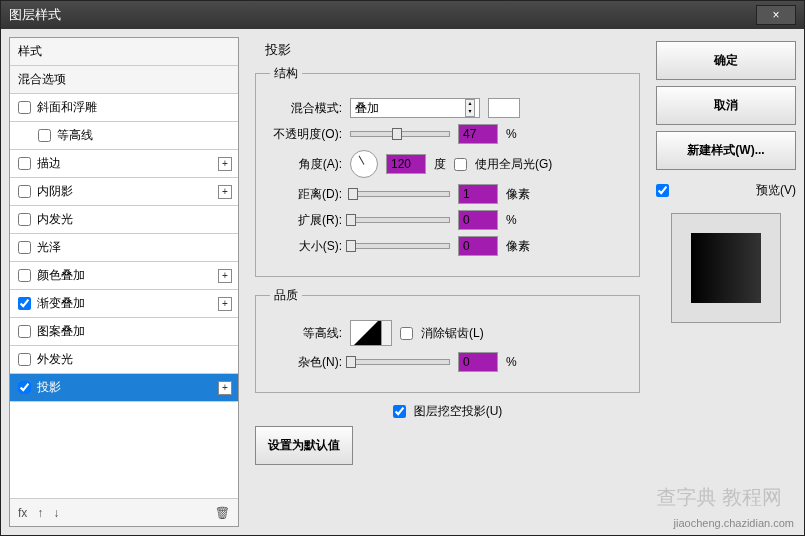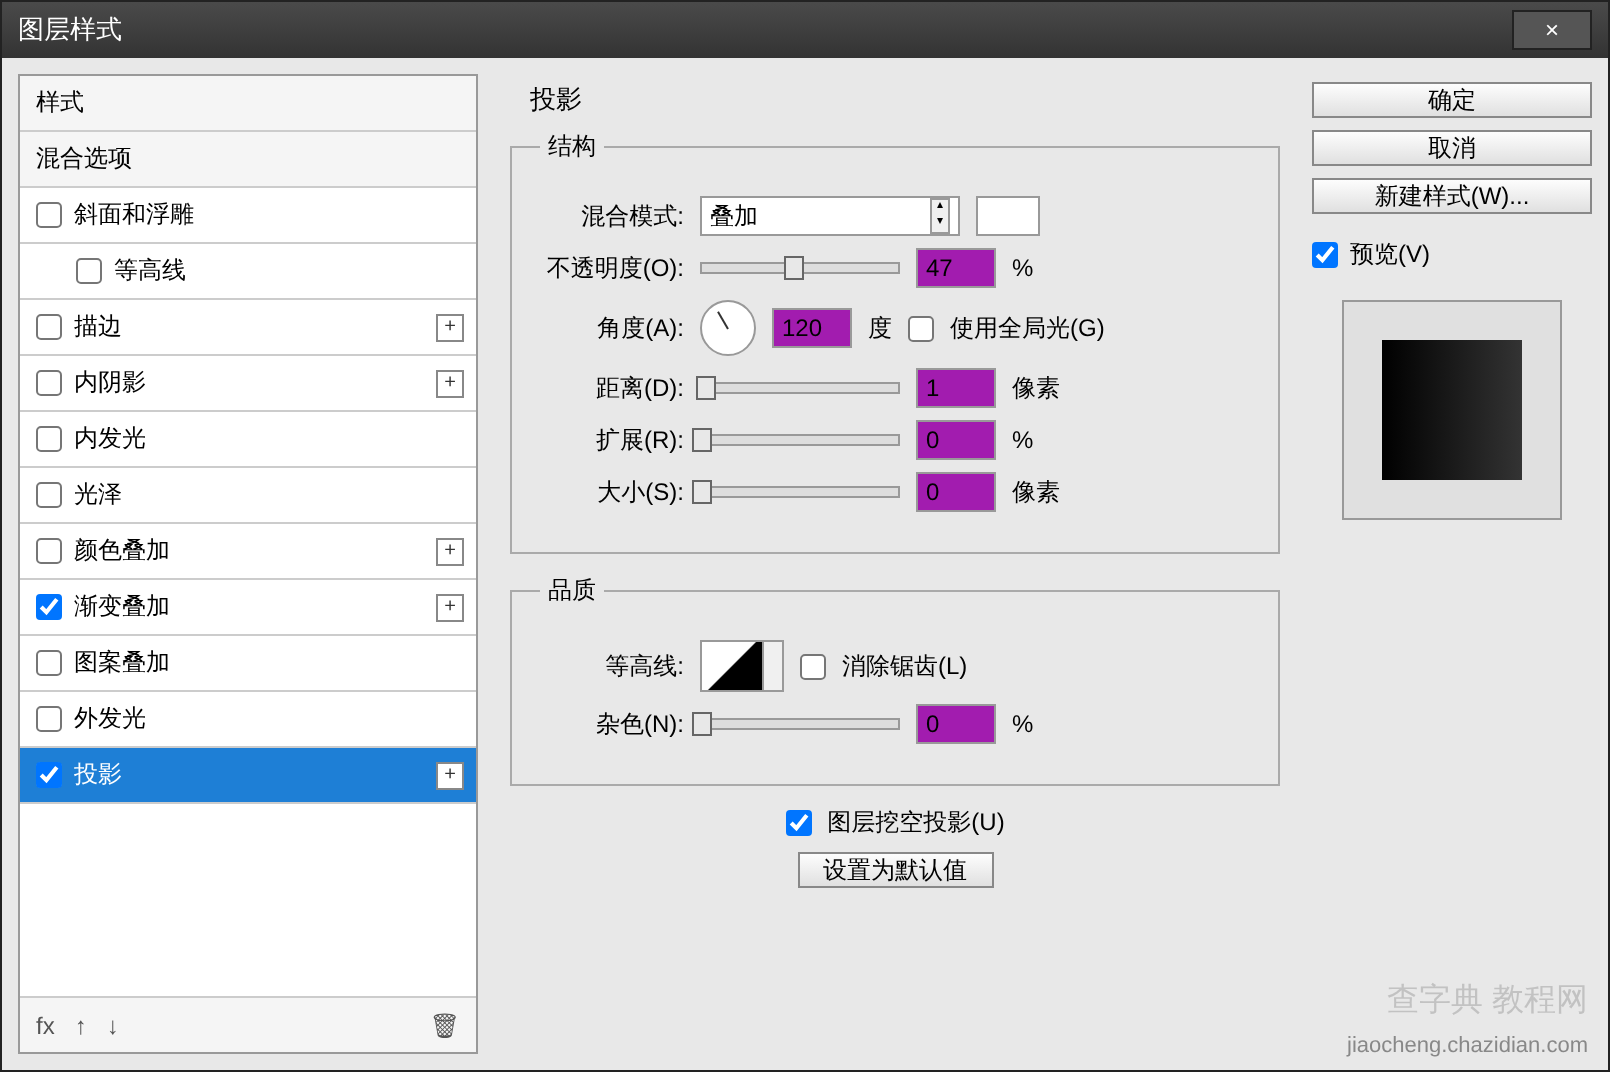--- a/index.html
+++ b/index.html
@@ -33,31 +33,31 @@
     .spinner span { height: 8px; font-size: 6px; text-align: center; line-height: 6px; background: #f0f0f0; }
     .color-swatch { width: 32px; height: 20px; border: 1px solid #999; background: #fff; }
     .slider { width: 100px; height: 6px; background: #ddd; border: 1px solid #999; position: relative; }
     .slider-thumb { position: absolute; top: -4px; width: 10px; height: 12px; background: #e8e8e8; border: 1px solid #666; transform: translateX(-50%); }
     .num-input { width: 40px; height: 20px; border: 1px solid #999; background: #a21caf; padding: 0 4px; text-align: left; }
     .unit { font-size: 12px; }
     .angle-dial { width: 28px; height: 28px; border: 1px solid #999; border-radius: 50%; background: #fff; position: relative; }
     .angle-dial::after { content: ""; position: absolute; top: 50%; left: 50%; width: 10px; height: 1px; background: #333; transform-origin: left; transform: rotate(-120deg); }
     .contour-box { width: 32px; height: 26px; border: 1px solid #999; background: linear-gradient(135deg, #fff 0%, #fff 49%, #000 51%, #000 100%); display: inline-block; }
     .contour-dd { width: 10px; height: 26px; border: 1px solid #999; border-left: none; background: #f0f0f0; }
-    .btn { height: 18px; padding: 0 12px; border: 1px solid #888; background: linear-gradient(#fdfdfd, #e0e0e0); cursor: pointer; }
-    .defaults-row { display: flex; gap: 20px; margin-top: 0; justify-content: center; }
+    .btn { height: 39px; padding: 0 12px; border: 1px solid #888; background: linear-gradient(#fdfdfd, #e0e0e0); cursor: pointer; font-weight: bold; }
+    .defaults-row { display: flex; gap: 20px; margin-top: 0; justify-content: flex-start; }
     
     .right-panel { width: 140px; display: flex; flex-direction: column; gap: 6px; padding-top: 4px; }
     .right-panel .btn { width: 100%; }
-    .preview-check { display: flex; align-items: center; gap: 6px; margin: 6px 0 8px; justify-content: flex-start; }
+    .preview-check { display: flex; align-items: center; gap: 6px; margin: 6px 0 8px; justify-content: space-between; }
     .preview-box { width: 110px; height: 110px; border: 1px solid #999; background: #e0e0e0; display: flex; align-items: center; justify-content: center; margin: 0 auto; }
     .preview-inner { width: 70px; height: 70px; background: linear-gradient(to right, #000, #333); }
     
     .watermark { position: absolute; bottom: 6px; right: 10px; color: #888; font-size: 11px; }
-    .watermark2 { position: absolute; bottom: 24px; right: 10px; color: #aaa; font-size: 16px; opacity: 0.6; }
+    .watermark2 { position: absolute; bottom: 24px; right: 22px; color: #aaa; font-size: 20px; opacity: 0.6; }
   </style>
 </head>
 <body>
 
 <div class="window">
   <div class="titlebar">
     <span class="titlebar-title">图层样式</span>
     <div class="close-btn">×</div>
   </div>
 

